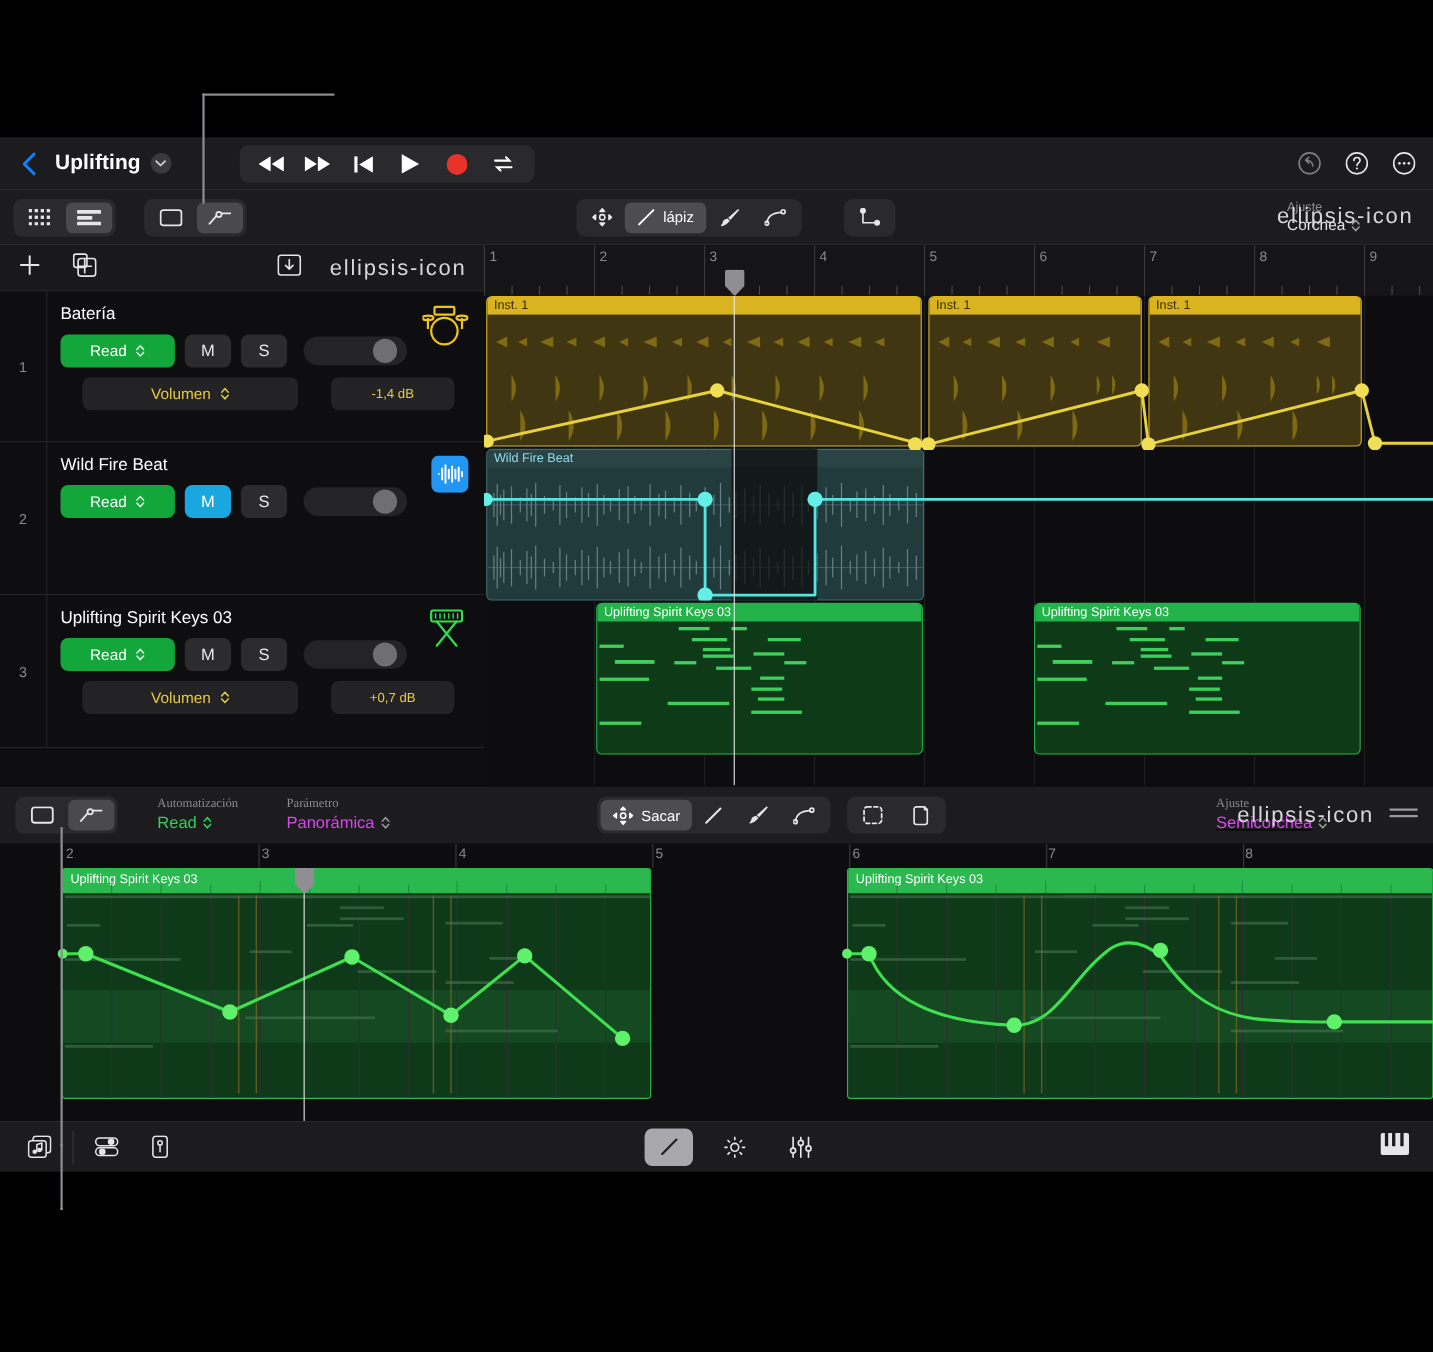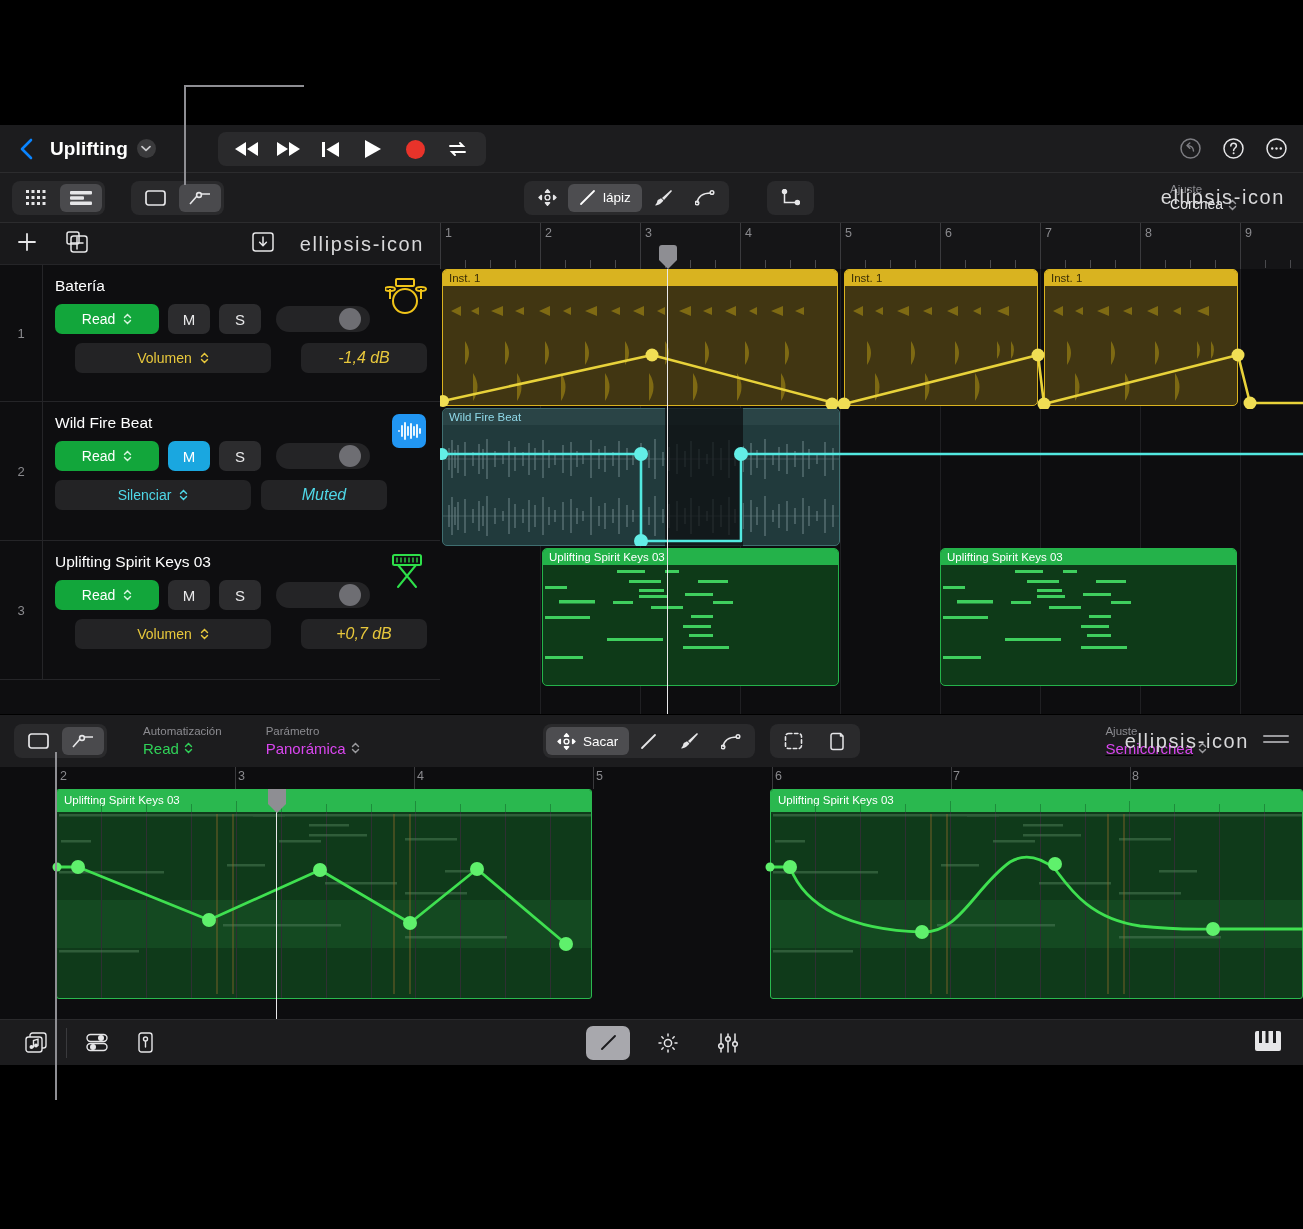--- a/index.html
+++ b/index.html
@@ -129,22 +129,22 @@
     content:""; position:absolute; right:9px; top:2px; width:22px; height:22px;
     border-radius:50%; background:#6e6e73;
   }
   .tr-row2 { display:flex; gap: 10px; }
   .param-pill {
     width: 196px; height: 30px; border-radius: 7px; background: #232325;
     display:flex; align-items:center; justify-content:center; gap: 8px;
     font-size: 14px;
   }
   .val-pill {
-    width: 126px; height: 30px; border-radius: 7px; background: #232325;
-    display:flex; align-items:center; justify-content:center; font-size: 16px; font-style: italic;
+    width: 112px; height: 30px; border-radius: 7px; background: #232325;
+    display:flex; align-items:center; justify-content:center; font-size: 12px;
   }
   .c-yellow { color: #e8c83c; margin-left: 20px; }
   .c-cyan { color: #4fd8e8; }
   .tr-icon { position:absolute; right: 14px; top: 12px; }
 
   
   .arrange { flex: 1; position: relative; background: #0d0d0f; overflow: hidden; }
   .ruler { position:absolute; left:0; top:0; width:100%; height:46px; background:#151517; }
   .ruler-num { position:absolute; top:3px; color:#8a8a8e; font-size:12.5px; }
   .ruler-line { position:absolute; top:0; width:1px; height:46px; background:#3a3a3d; }
@@ -154,21 +154,21 @@
     position:absolute; top:24px; width:18px; height:24px; background:#8e8e93;
     border-radius: 3px 3px 8px 8px; z-index:21; transform: translateX(-9px);
     clip-path: polygon(0 0,100% 0,100% 62%,50% 100%,0 62%);
   }
   .region { position:absolute; border-radius: 5px; overflow:hidden; }
   .region-title { font-size: 11.5px; padding: 2px 6px; font-weight:500; }
 
   
   .editor { height: 305px; flex: 0 0 305px; background: #0d0d0f; display:flex; flex-direction:column; border-top:1px solid #000;}
   .ed-bar { height: 52px; flex:0 0 52px; background:#1c1c1e; display:flex; align-items:center; position:relative; }
-  .ed-lbl { color:#8b8b90; font-size:11.5px; line-height:1.3; }
+  .ed-lbl { color:#8b8b90; font-size:11.5px; line-height:1.3;font-family:Liberation Serif, serif; }
   .ed-val { font-size:15px; line-height:1.3; color:#d946ef; }
   .ed-canvas { flex:1; position:relative; background:#0d0d0f; overflow:hidden; }
   .grip { width:26px; height:2px; background:#9a9a9e; border-radius:1px; }
 
   
   .statusbar {
     height: 46px; flex:0 0 46px; background:#1c1c1e;
     display:flex; align-items:center; position:relative; border-top:1px solid #2a2a2c;
   }
   .sb-btn { width:44px;height:34px;display:flex;align-items:center;justify-content:center;}
@@ -492,30 +492,20 @@
               <span>Read</span>
               <svg width="9" height="12" viewBox="0 0 9 12" fill="none" stroke="#d6f5de" stroke-width="1.4" stroke-linecap="round">
                   <polyline points="1.5,4.6 4.5,1.4 7.5,4.6"></polyline>
                   <polyline points="1.5,7.4 4.5,10.6 7.5,7.4"></polyline>
                 </svg>
             </div>
             <div class="btn-ms active">M</div>
             <div class="btn-ms">S</div>
             <div class="pan-knob"></div>
           </div>
-          <div class="tr-row2">
-            <div class="param-pill c-cyan">
-              <span>Silenciar</span>
-              <svg width="9" height="12" viewBox="0 0 9 12" fill="none" stroke="#4fd8e8" stroke-width="1.4" stroke-linecap="round">
-                  <polyline points="1.5,4.6 4.5,1.4 7.5,4.6"></polyline>
-                  <polyline points="1.5,7.4 4.5,10.6 7.5,7.4"></polyline>
-                </svg>
-            </div>
-            <div class="val-pill c-cyan">Muted</div>
-          </div>
           <div class="tr-icon">
             <svg width="34" height="34" viewBox="0 0 34 34">
               <rect x="0" y="0" width="34" height="34" rx="7" fill="#2196f3"></rect>
               <g stroke="#fff" stroke-width="1.8" stroke-linecap="round">
                 <path d="M7 17 V17"></path>
                   <path d="M10 12 V22"></path>
                   <path d="M13 9 V25"></path>
                   <path d="M16 13 V21"></path>
                   <path d="M19 10 V24"></path>
                   <path d="M22 13 V21"></path>

